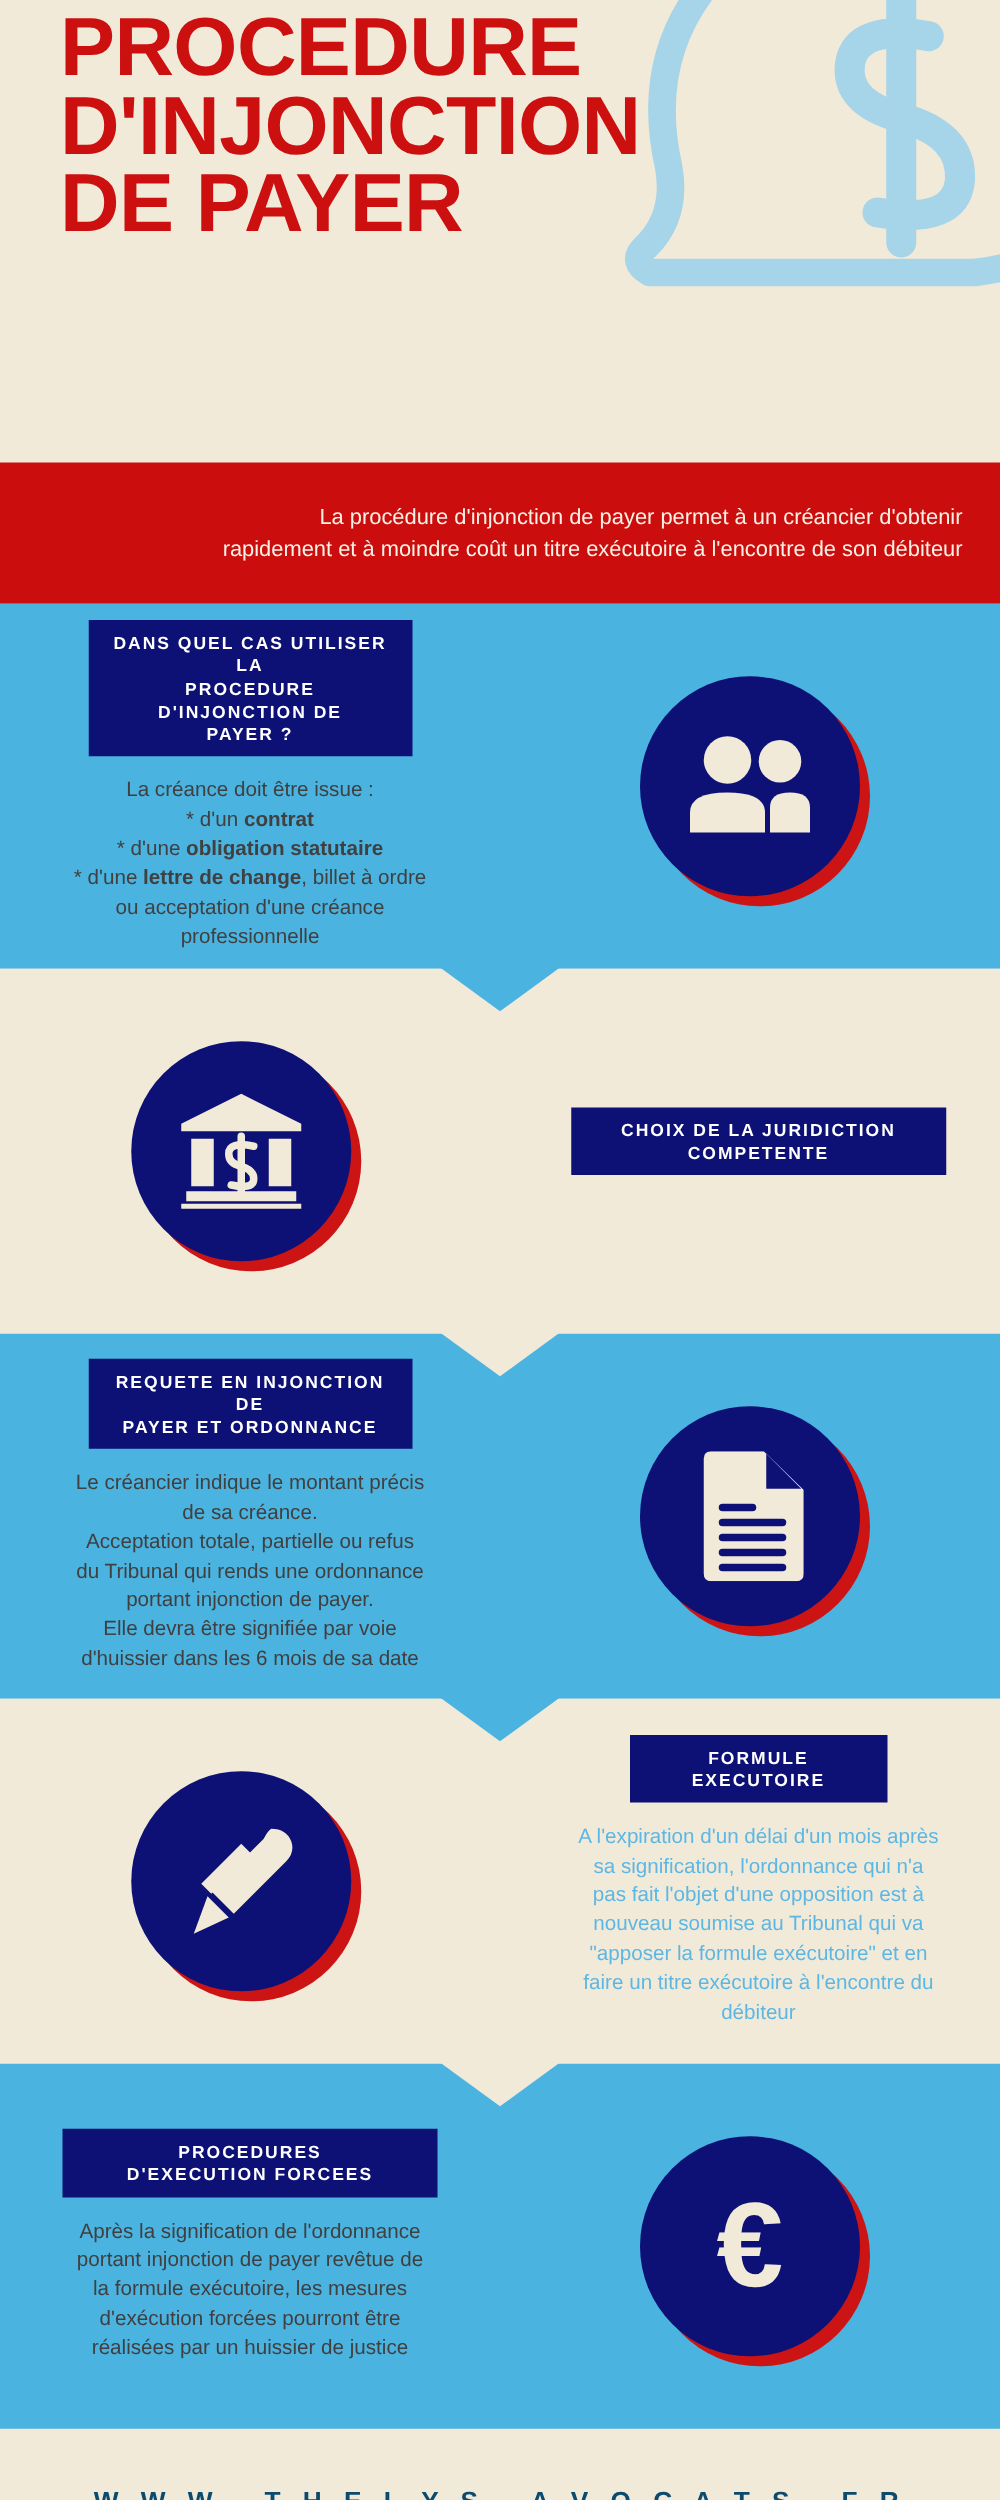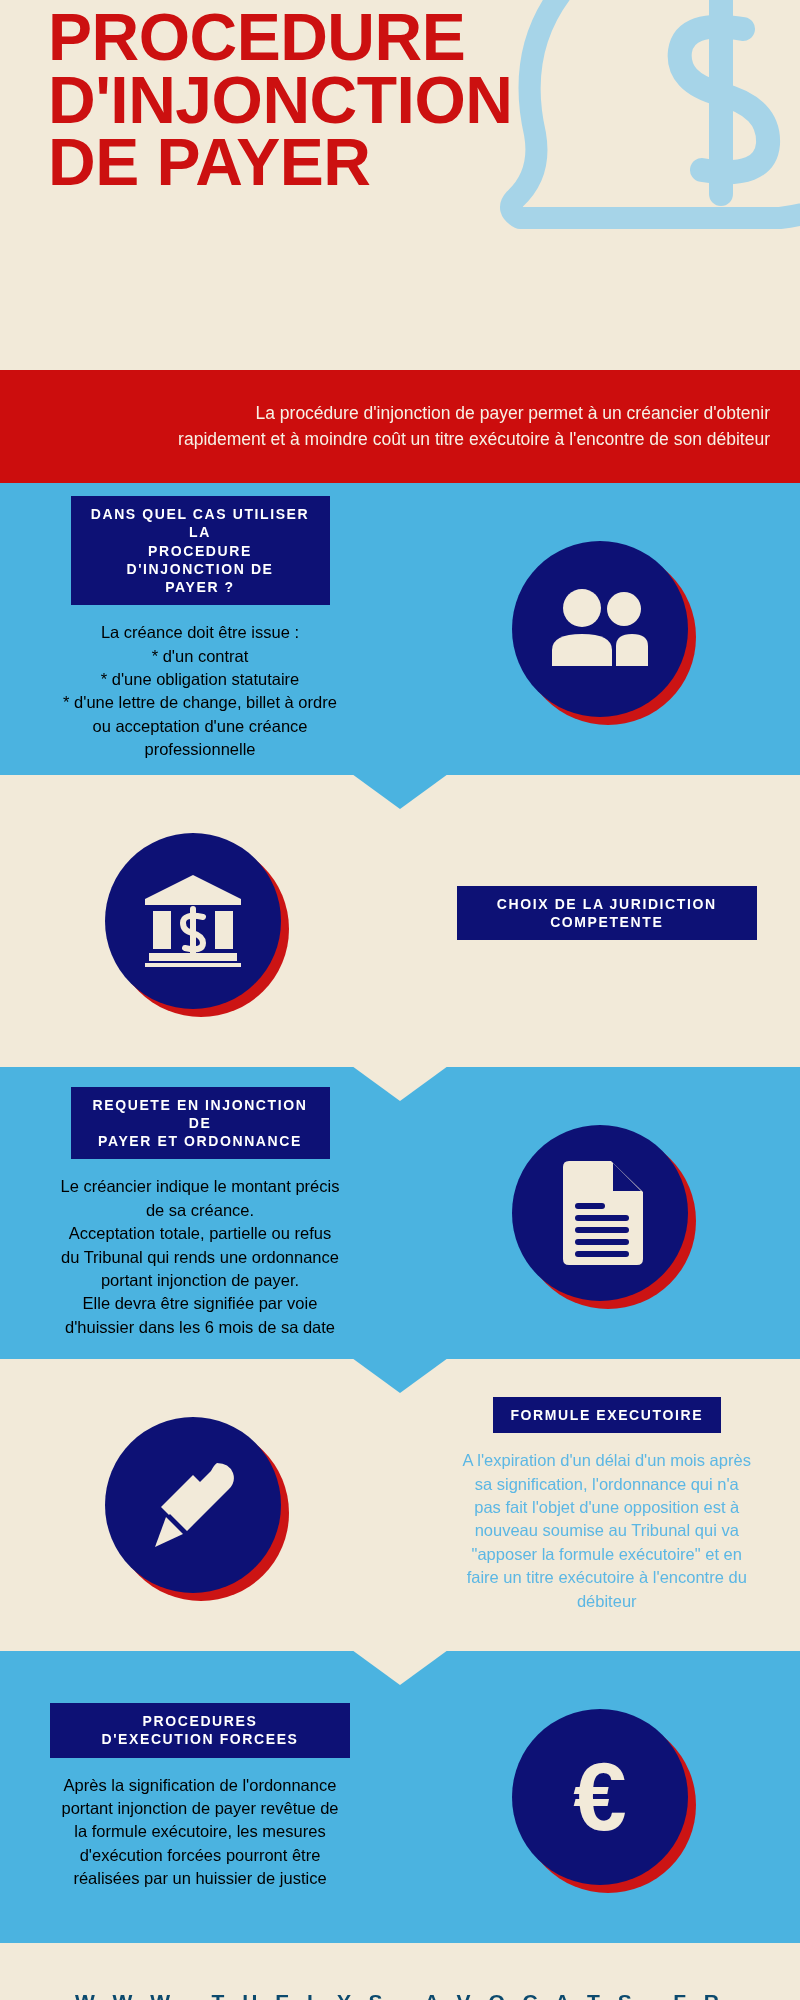--- a/index.html
+++ b/index.html
@@ -127,30 +127,30 @@
     letter-spacing: 1.6px;
     line-height: 1.3;
     padding: 9px 16px;
     text-transform: uppercase;
     white-space: pre-line;
     box-sizing: border-box;
     margin-bottom: 16px;
   }
   .badge.w-wide { width: 259px; }
   .badge.w-mid  { width: 300px; }
-  .badge.w-nar  { width: 228px; }
+  .badge.w-nar  { width: 206px; }
 
   .body-text {
     font-size: 16.5px;
     line-height: 1.42;
     white-space: pre-line;
   }
-  .body-text.on-blue  { color: #000000; }
+  .body-text.on-blue  { color: #404040; }
   .body-text.on-cream { color: #5cb7e4; }
-  .body-text b { font-weight: 400; }
+  .body-text b { font-weight: 700; }
 
   
   .icon-wrap {
     position: relative;
     width: 176px;
     height: 176px;
   }
   .icon-shadow {
     position: absolute;
     left: 8px;

